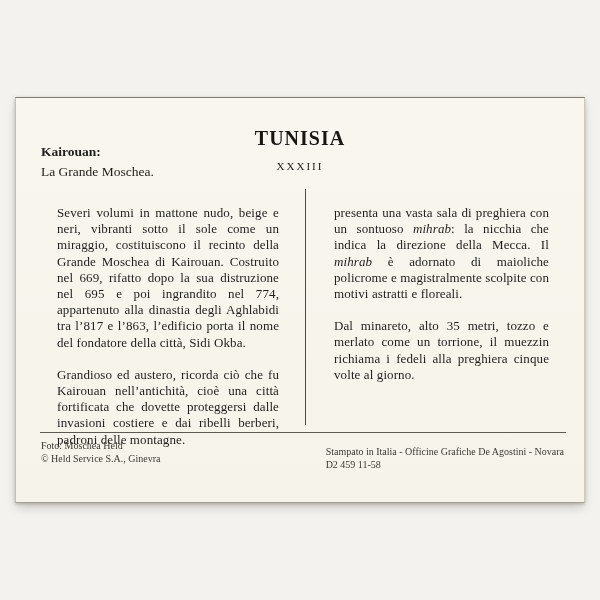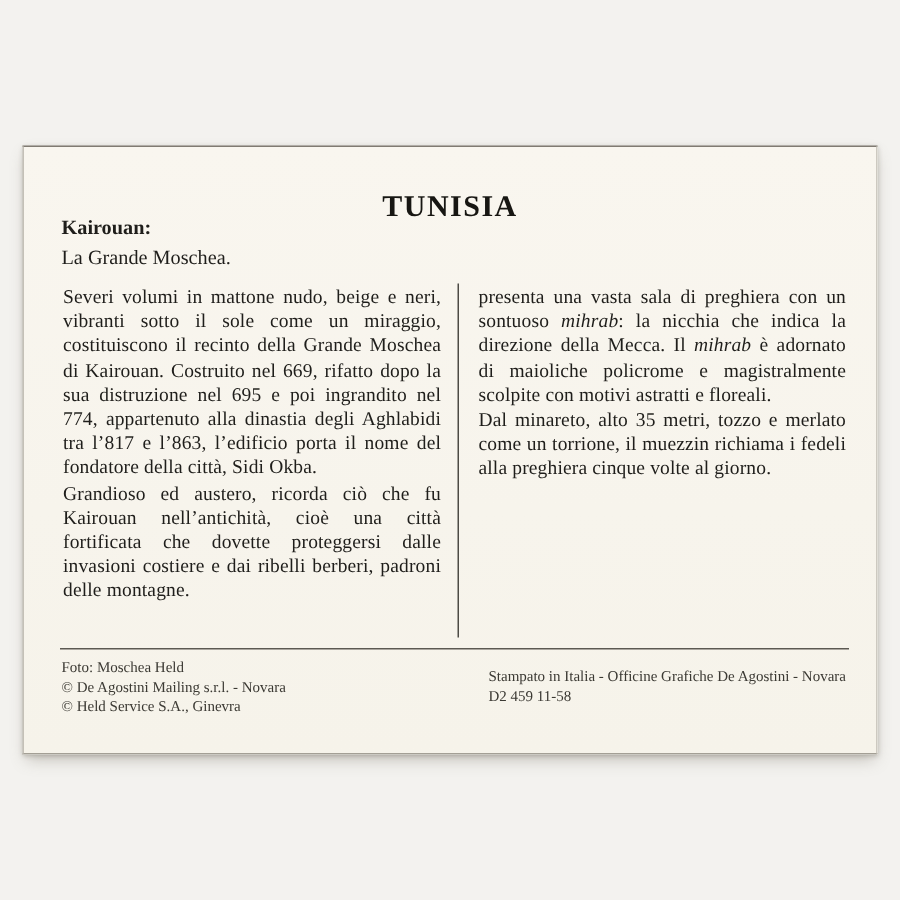--- a/index.html
+++ b/index.html
@@ -68,21 +68,21 @@
   }
   .column {
     position: absolute;
     top: 91px;
     font-size: 13px;
     line-height: 16.2px;
     text-align: justify;
     letter-spacing: 0.1px;
   }
   .column p {
-    margin: 1px;
+    margin: 16px;
   }
   .column-left  { left: 25px;  width: 254px; }
   .column-right { left: 302px; width: 247px; }
   .column-divider {
     position: absolute;
     left: 289px;
     top: 91px;
     width: 1px;
     height: 236px;
     background: #4d4b45;
@@ -116,20 +116,21 @@
     font-style: italic;
   }
 </style>
 </head>
 <body>
 
 <div class="stage">
   <div class="postcard">
 
     <div class="title">TUNISIA</div>
+    <div class="series-number">XXXIII</div>
 
     <div class="heading">
       <div class="city">Kairouan:</div>
       <div class="subject">La Grande Moschea.</div>
     </div>
 
     <div class="column column-left">
       <p>Severi volumi in mattone nudo, beige e neri, vibranti sotto il sole come un miraggio, costituiscono il recinto della Grande Moschea di Kairouan. Costruito nel 669, rifatto dopo la sua distruzione nel 695 e poi ingrandito nel 774, appartenuto alla dinastia degli Aghlabidi tra l’817 e l’863, l’edificio porta il nome del fondatore della città, Sidi Okba.</p>
       <p>Grandioso ed austero, ricorda ciò che fu Kairouan nell’antichità, cioè una città fortificata che dovette proteggersi dalle invasioni costiere e dai ribelli berberi, padroni delle montagne.</p>
     </div>
@@ -138,21 +139,20 @@
 
     <div class="column column-right">
       <p><span>presenta una vasta sala di preghiera con un sontuoso </span><em class="term">mihrab</em><span>: la nicchia che indica la direzione della Mecca. Il </span><em class="term">mihrab</em><span> è adornato di maioliche policrome e magistralmente scolpite con motivi astratti e floreali.</span></p>
       <p>Dal minareto, alto 35 metri, tozzo e merlato come un torrione, il muezzin richiama i fedeli alla preghiera cinque volte al giorno.</p>
     </div>
 
     <div class="footer-rule"></div>
 
     <div class="credits-left">
       <div>Foto: Moschea Held</div>
-      <div>© De Agostini Mailing s.r.l. - Novara</div>
       <div>© Held Service S.A., Ginevra</div>
     </div>
 
     <div class="credits-right">
       <div>Stampato in Italia - Officine Grafiche De Agostini - Novara</div>
       <div>D2 459 11-58</div>
     </div>
 
   </div>
 </div>

